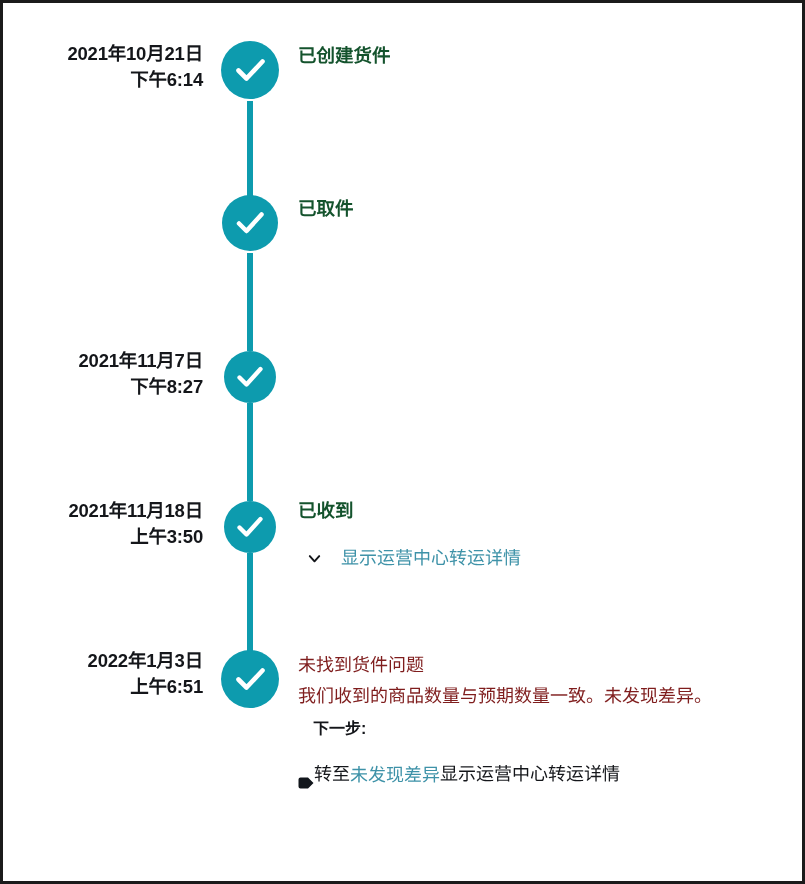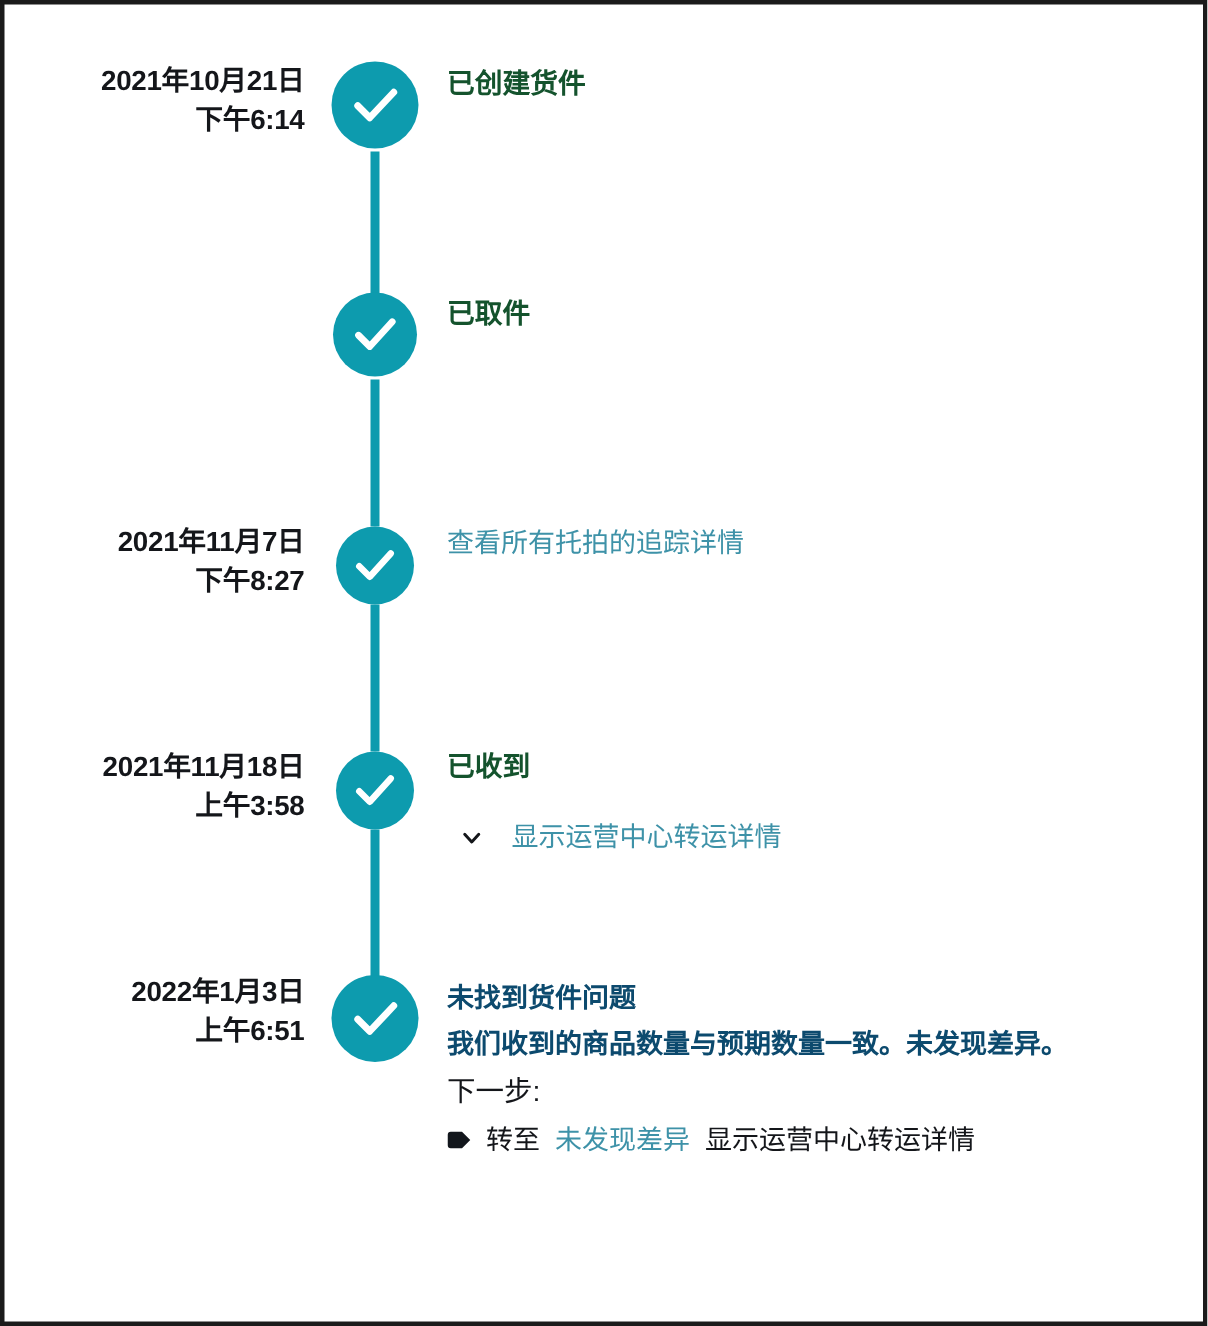--- a/index.html
+++ b/index.html
@@ -74,23 +74,23 @@
   .title {
     font-weight: bold;
     font-size: 18.5px;
     line-height: 26px;
     color: #14532d;
     margin: 0;
   }
   .sub {
     font-size: 18px;
     line-height: 28px;
-    color: #0c4a6e;
-    margin: 0;
-    font-weight: bold;
+    color: #7f1d1d;
+    margin: 0;
+    font-weight: normal;
   }
   .link {
     color: #3E92A8;
     font-size: 18px;
     line-height: 28px;
     text-decoration: none;
     cursor: pointer;
   }
   .link-row {
     display: flex;
@@ -100,30 +100,29 @@
   }
   .chevron {
     display: inline-block;
     width: 15px;
     height: 15px;
     flex: 0 0 auto;
     color: #14161a;
   }
   .chevron svg { display:block; width:100%; height:100%; }
   .next-label {
-    font-weight: normal;
-    font-size: 19px;
+    font-weight: bold;
+    font-size: 16px;
     line-height: 30px;
     color: #14161a;
-    margin: 0;
+    margin: 15px;
   }
   .bullet-row {
     display: flex;
-    align-items: center;
-    gap: 10px;
+    align-items: flex-end;
     font-size: 18px;
     line-height: 30px;
     color: #14161a;
     margin: 0;
   }
   .tag-bullet {
     display: inline-block;
     width: 16px;
     height: 12px;
     flex: 0 0 auto;
@@ -172,28 +171,27 @@
       <div class="date-block">
         <span>2021年11月7日</span>
         <span class="time">下午8:27</span>
       </div>
       <div class="marker" style="left:221px;top:3px;width:52px;height:52px;">
         <svg viewBox="0 0 52 52" aria-hidden="true">
           <path d="M15.5 26.5 L22.5 33.5 L36.5 18" fill="none" stroke="#ffffff" stroke-width="4.3" stroke-linecap="round" stroke-linejoin="round"></path>
         </svg>
       </div>
       <div class="content" style="top:0px;">
-        <a class="link">查看所有托拍的追踪详情</a>
       </div>
     </div>
 
     <div class="event" style="top:495px;">
       <div class="date-block">
         <span>2021年11月18日</span>
-        <span class="time">上午3:58</span>
+        <span class="time">上午3:50</span>
       </div>
       <div class="marker" style="left:221px;top:3px;width:52px;height:52px;">
         <svg viewBox="0 0 52 52" aria-hidden="true">
           <path d="M15.5 26.5 L22.5 33.5 L36.5 18" fill="none" stroke="#ffffff" stroke-width="4.3" stroke-linecap="round" stroke-linejoin="round"></path>
         </svg>
       </div>
       <div class="content" style="top:0px;">
         <p class="title">已收到</p>
         <div class="link-row" style="margin-top:20px;padding-left:9px;">
           <span class="chevron">

